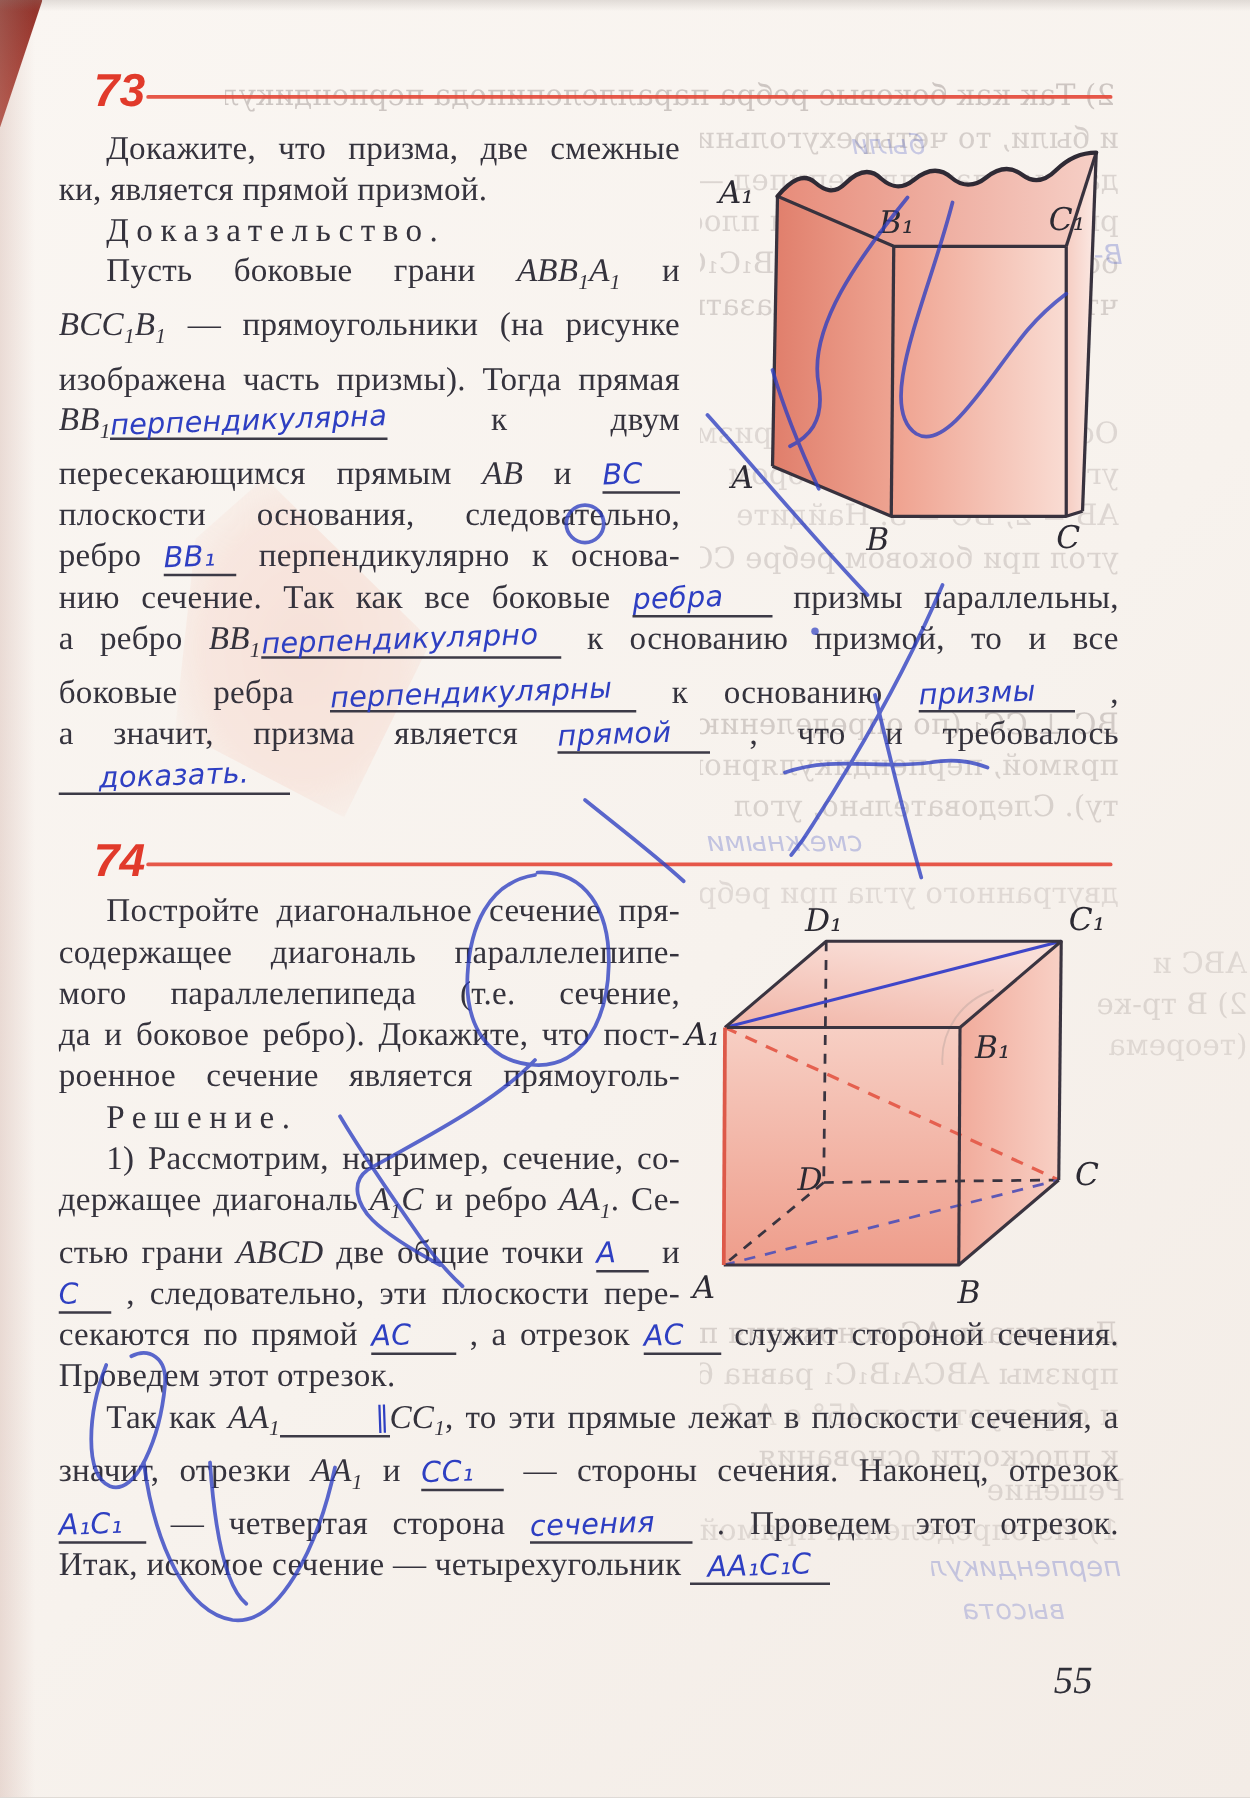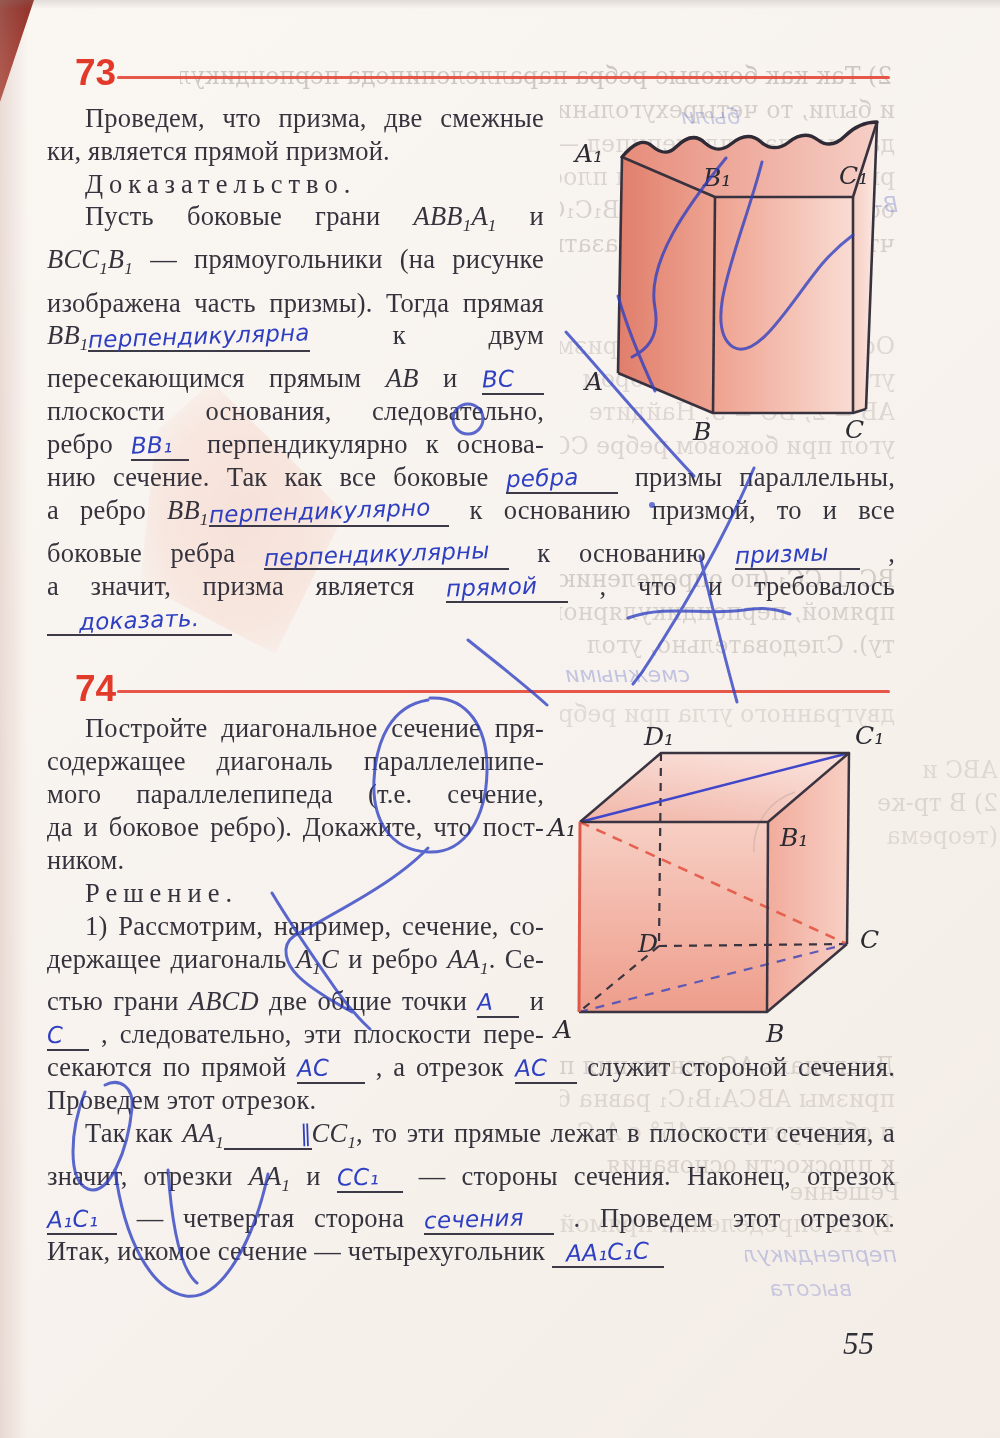--- a/index.html
+++ b/index.html
@@ -10,21 +10,21 @@
   .corner-tl{position:absolute;left:0;top:0;width:34px;height:102px;
       background:linear-gradient(135deg,#7c1d16,#b5382a);clip-path:polygon(0 0,100% 0,0 100%);opacity:.92;}
   .edge-left{position:absolute;left:0;top:0;bottom:0;width:28px;
       background:linear-gradient(90deg,rgba(198,158,148,.30),rgba(198,158,148,0));}
   .edge-top{position:absolute;left:0;top:0;right:0;height:9px;
       background:linear-gradient(180deg,rgba(140,130,125,.22),rgba(140,130,125,0));}
   .pink-bleed{position:absolute;left:140px;top:382px;width:205px;height:272px;opacity:.33;filter:blur(2px);
       background:radial-gradient(ellipse at 50% 50%,#f2bcab 0%,#f6cdbf 55%,rgba(246,205,191,0) 85%);
       clip-path:polygon(35% 0,100% 48%,66% 100%,0 74%,8% 18%);}
   
-  .pnum{position:absolute;font-family:"Liberation Sans",sans-serif;font-weight:bold;
+  .pnum{position:absolute;font-family:"Liberation Sans",sans-serif;font-weight:bold;font-style:italic;
         font-size:37px;color:#e13a2b;}
   .rule{position:absolute;height:3px;background:#e44a3b;border-radius:2px;opacity:.92;}
   
   .tblock{position:absolute;left:47px;width:848px;}
   .line{line-height:33px;font-size:26.5px;color:#35333d;letter-spacing:.2px;}
   #t73 .line{line-height:32.8px;}
   .line.n{width:497px;}
   .line.j{text-align:justify;text-align-last:justify;}
   .line.ind{text-indent:38px;}
   .mi{font-style:italic;}
@@ -82,21 +82,21 @@
     <div class="bldh" style="left:780px;top:192px;width:118px;opacity:.28">В-74+4=78</div>
     <div class="bldh" style="left:640px;top:104px;width:100px;opacity:.25">были</div>
     <div class="bldh" style="left:560px;top:662px;width:130px;opacity:.28">смежными</div>
     <div class="bldh" style="left:745px;top:1242px;width:152px;opacity:.26">перпендикулярна</div>
     <div class="bldh" style="left:760px;top:1276px;width:92px;opacity:.24">высота</div>
   </div>
 
   <div class="pnum" style="left:75px;top:52px;">73</div>
   <div class="rule" style="left:117px;top:76px;width:773px;"></div>
   <div id="t73" class="tblock" style="top:102px;">
-      <div class="line n j ind"><span class="pr">Проведем, что призма, две смежные</span></div>
+      <div class="line n j ind"><span class="pr">Докажите, что призма, две смежные</span></div>
       <div class="line n"><span class="pr">ки, является прямой призмой.</span></div>
       <div class="line n ind"><span class="sp">Доказательство.</span></div>
       <div class="line n j ind"><span class="pr">Пусть боковые грани </span><span class="mi">ABB</span><sub class="ms">1</sub><span class="mi">A</span><sub class="ms">1</sub><span class="pr"> и</span></div>
       <div class="line n j"><span class="mi">BCC</span><sub class="ms">1</sub><span class="mi">B</span><sub class="ms">1</sub><span class="pr"> — прямоугольники (на рисунке</span></div>
       <div class="line n j"><span class="pr">изображена часть призмы). Тогда прямая</span></div>
       <div class="line n j"><span class="mi">BB</span><sub class="ms">1</sub><span class="bl" style="min-width: 215px;"><span class="hw">перпендикулярна</span></span><span class="pr"> к двум</span></div>
       <div class="line n j"><span class="pr">пересекающимся прямым </span><span class="mi">AB</span><span class="pr"> и </span><span class="bl" style="min-width: 62px;"><span class="hw">ВС</span></span></div>
       <div class="line n j"><span class="pr">плоскости основания, следовательно,</span></div>
       <div class="line n j"><span class="pr">ребро </span><span class="bl" style="min-width: 58px;"><span class="hw">ВВ₁</span></span><span class="pr"> перпендикулярно к основа-</span></div>
       <div class="line j"><span class="pr">нию сечение. Так как все боковые </span><span class="bl" style="min-width: 112px;"><span class="hw">ребра</span></span><span class="pr"> призмы параллельны,</span></div>
@@ -147,21 +147,21 @@
     <text class="vlabel" x="290" y="338">C</text>
   </svg>
 
   <div class="pnum" style="left:75px;top:668px;">74</div>
   <div class="rule" style="left:117px;top:690px;width:773px;"></div>
   <div id="t74" class="tblock" style="top:712px;">
       <div class="line n j ind"><span class="pr">Постройте диагональное сечение пря-</span></div>
       <div class="line n j"><span class="pr">содержащее диагональ параллелепипе-</span></div>
       <div class="line n j"><span class="pr">мого параллелепипеда (т.е. сечение,</span></div>
       <div class="line n j"><span class="pr">да и боковое ребро). Докажите, что пост-</span></div>
-      <div class="line n"><span class="pr">ником.</span></div>
+      <div class="line n j"><span class="pr">роенное сечение является прямоуголь-</span></div>
       <div class="line n ind"><span class="sp">Решение.</span></div>
       <div class="line n j ind"><span class="pr">1) Рассмотрим, например, сечение, со-</span></div>
       <div class="line n j"><span class="pr">держащее диагональ </span><span class="mi">A</span><sub class="ms">1</sub><span class="mi">C</span><span class="pr"> и ребро </span><span class="mi">AA</span><sub class="ms">1</sub><span class="pr">. Се-</span></div>
       <div class="line n j"><span class="pr">стью грани </span><span class="mi">ABCD</span><span class="pr"> две общие точки </span><span class="bl" style="min-width: 42px;"><span class="hw">А</span></span><span class="pr"> и</span></div>
       <div class="line n j"><span class="bl" style="min-width: 42px;"><span class="hw">С</span></span><span class="pr"> , следовательно, эти плоскости пере-</span></div>
       <div class="line j"><span class="pr">секаются по прямой </span><span class="bl" style="min-width: 68px;"><span class="hw">АС</span></span><span class="pr"> , а отрезок </span><span class="bl" style="min-width: 62px;"><span class="hw">АС</span></span><span class="pr"> служит стороной сечения.</span></div>
       <div class="line "><span class="pr">Проведем этот отрезок.</span></div>
       <div class="line j ind"><span class="pr">Так как </span><span class="mi">AA</span><sub class="ms">1</sub><span class="bl" style="min-width: 48px;"><span class="hw">∥</span></span><span class="mi">CC</span><sub class="ms">1</sub><span class="pr">, то эти прямые лежат в плоскости сечения, а</span></div>
       <div class="line j"><span class="pr">значит, отрезки </span><span class="mi">AA</span><sub class="ms">1</sub><span class="pr"> и </span><span class="bl" style="min-width: 66px;"><span class="hw">СС₁</span></span><span class="pr"> — стороны сечения. Наконец, отрезок</span></div>
       <div class="line j"><span class="bl" style="min-width: 70px;"><span class="hw">А₁С₁</span></span><span class="pr"> — четвертая сторона </span><span class="bl" style="min-width: 130px;"><span class="hw">сечения</span></span><span class="pr"> . Проведем этот отрезок.</span></div>

